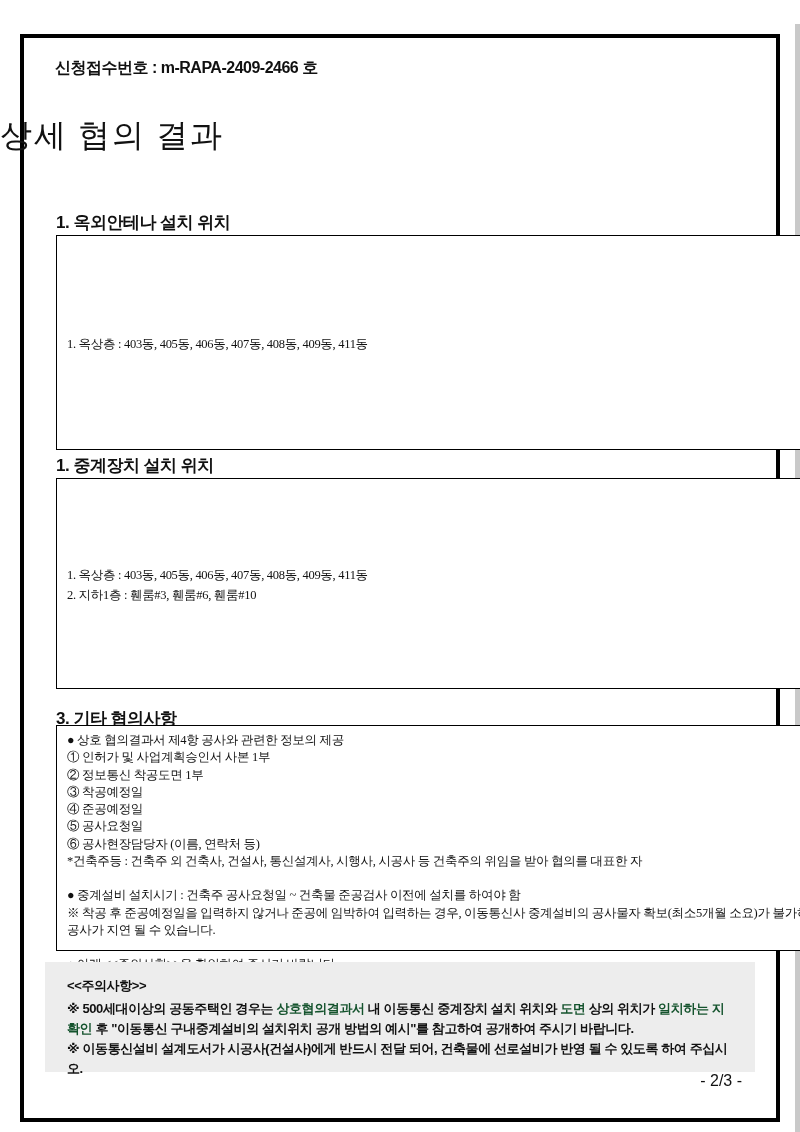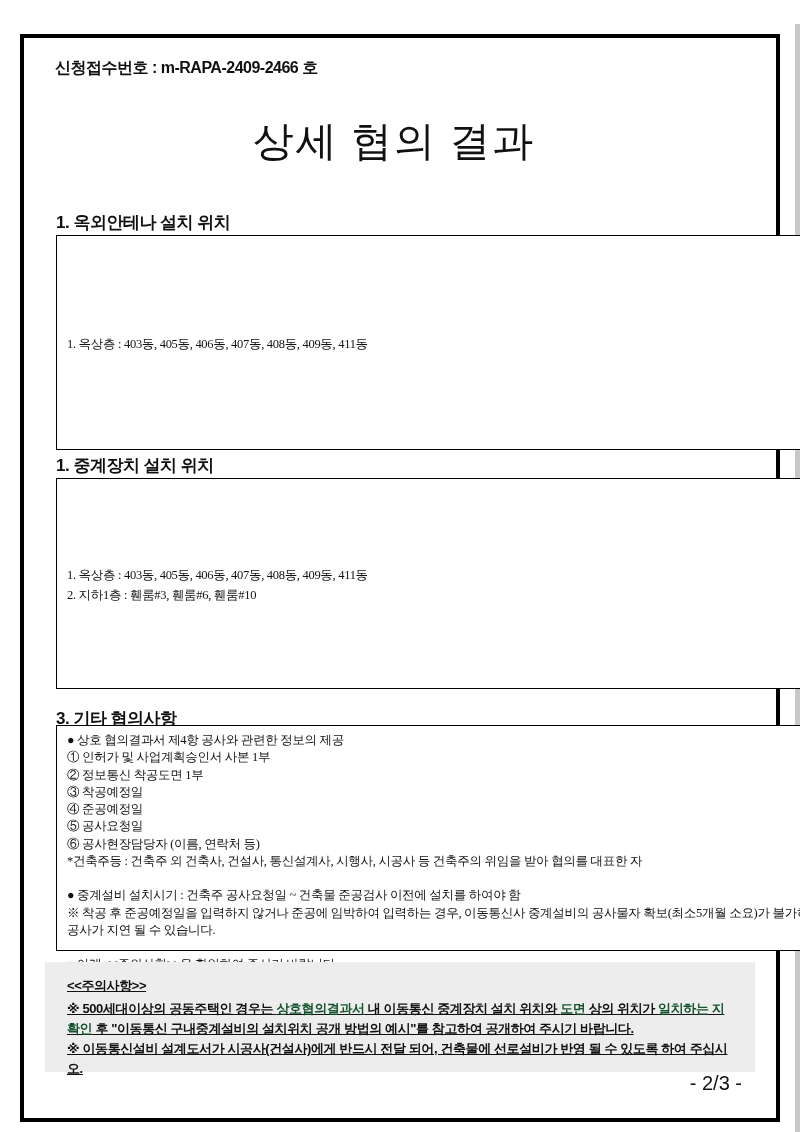--- a/index.html
+++ b/index.html
@@ -13,47 +13,47 @@
   .edge-bottom { position:absolute; left:8px; bottom:0; width:792px; height:6px;  background:#c9c9c9; }
   .frame {
     position:absolute; left:20px; top:20px; width:760px; height:1088px;
     border:4px solid #000; background:transparent;
   }
   .receipt {
     position:absolute; left:55px; top:44px;
     font-size:16px; font-weight:bold; letter-spacing:-0.5px;
   }
   .doc-title {
-    position:absolute; left:0; right:12px; top:100px; text-align:center;
+    position:absolute; left:0; right:12px; top:100px; text-align:left;
     font-family:"Liberation Serif","DejaVu Serif",serif;
-    font-size:41px; font-weight:500; letter-spacing:2px;
+    font-size:32px; font-weight:500; letter-spacing:2px;
   }
   .sec-heading {
     position:absolute; left:56px;
     font-size:17px; font-weight:bold; letter-spacing:-0.5px;
   }
   .sec-box {
     position:absolute; left:56px; width:782px;
     border:1.5px solid #000; background:#fff;font-family:Liberation Serif, serif;
   }
   .box-line { font-size:12.5px; letter-spacing:-0.3px; min-height:17px; line-height:17.3px; }
   #box1 .content { padding:100px 10px 0 10px; }
   #box2 .content { padding:86px 10px 0 10px; }
   #box2 .box-line { line-height:20px; }
   #box3 .content { padding:6px 12px 0 10px; }
   .notice {
     position:absolute; left:45px; top:948px; width:710px; height:110px;
     background:#ededed; padding:14px 22px 0 22px;
-    font-size:13px; font-weight:bold; letter-spacing:-0.4px; line-height:20px;text-decoration:underline;
+    font-size:13px; font-weight:bold; letter-spacing:-0.4px; line-height:20px;
   }
   .notice .n-title { margin-bottom:3px; }
   .hl { color:#14532d; }
   .page-num {
     position:absolute; right:58px; top:1058px;
-    font-size:20px; letter-spacing:0px;
+    font-size:16px; letter-spacing:0px;
   }
 </style>
 </head>
 <body>
 
 <div class="page">
 
   <div class="edge-right"></div>
   <div class="edge-bottom"></div>
   <div class="frame"></div>

